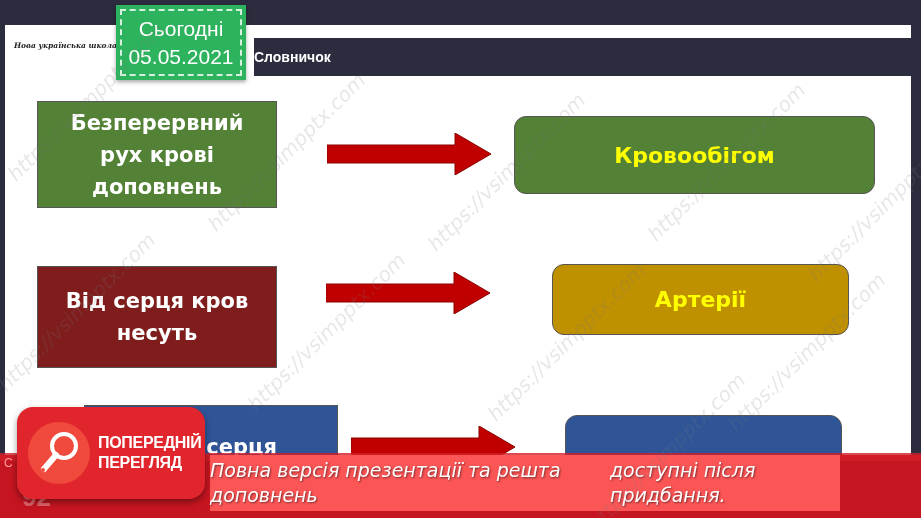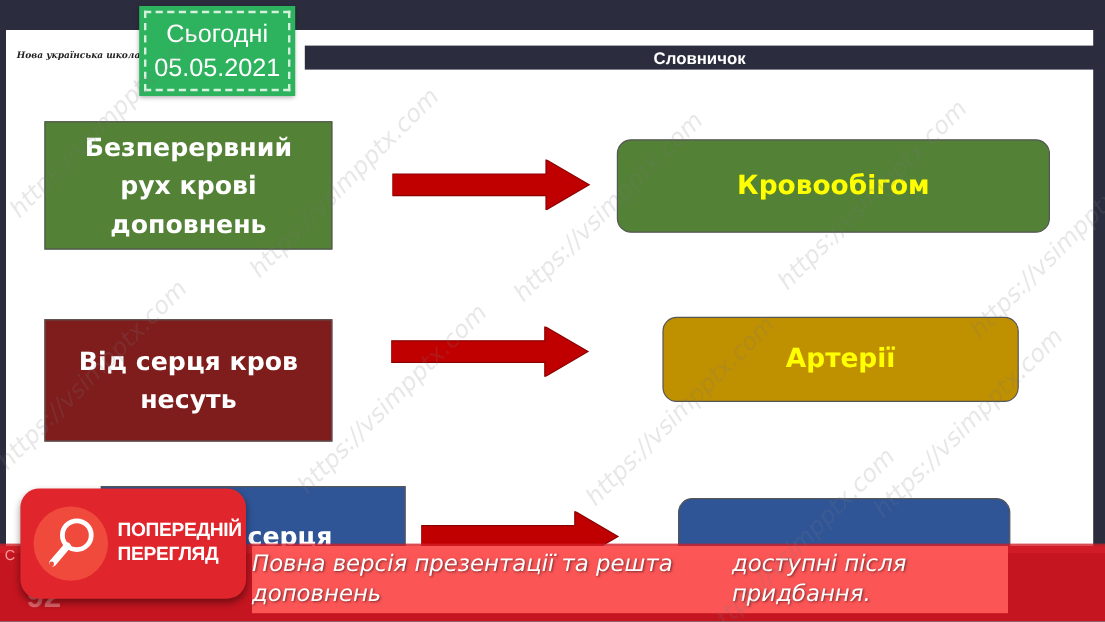--- a/index.html
+++ b/index.html
@@ -4,21 +4,21 @@
 <style>
   html, body { margin:0; padding:0; }
   body { width:921px; height:518px; position:relative; overflow:hidden; background:#2b2d3e; font-family:"DejaVu Sans", sans-serif; }
   .slide { position:absolute; left:5px; top:25px; width:906px; height:465px; background:#ffffff; }
   .date-badge { position:absolute; left:116px; top:5px; width:130px; height:75px; background:#2db35d; box-shadow:0 2px 4px rgba(0,0,0,0.35); z-index:5; }
   .date-badge .inner { position:absolute; left:4px; top:4px; right:4px; bottom:4px; border:2px dashed #d5f0dd; display:flex; flex-direction:column; align-items:center; justify-content:center; color:#fff; font-family:Liberation Sans, sans-serif; font-size:21px; line-height:28px; }
   .logo { position:absolute; left:14px; top:40px; width:100px; z-index:4; }
   .logo .brand { font-family:"DejaVu Serif", serif; font-style:italic; font-weight:bold; font-size:17px; color:#1b9a3a; }
   .logo .brand .ext { color:#222; font-weight:normal; }
   .logo .tag { font-family:"DejaVu Serif", serif; font-style:italic; font-weight:bold; font-size:7.5px; color:#222; margin-top:1px; white-space:nowrap; }
-  .title-bar { position:absolute; left:254px; top:38px; width:658px; height:20px; background:#2b2d3e; color:#fff; display:flex; align-items:center; justify-content:center; font-family:"Liberation Sans", sans-serif; font-weight:bold; font-size:14px; }
+  .title-bar { position:absolute; left:254px; top:38px; width:658px; height:38px; background:#2b2d3e; color:#fff; display:flex; align-items:center; font-family:"Liberation Sans", sans-serif; font-weight:bold; font-size:14px; }
   .q-box { position:absolute; display:flex; align-items:center; justify-content:center; text-align:center; color:#fff; font-family:"DejaVu Sans", sans-serif; font-weight:bold; font-size:21px; line-height:32px; border:1px solid #555; }
   .a-box { position:absolute; display:flex; align-items:center; justify-content:center; color:#ffff00; font-family:"DejaVu Sans", sans-serif; font-weight:bold; font-size:22px; border-radius:12px; border:1px solid #555; }
   .arrow { position:absolute; }
   .overlay-band { position:absolute; left:0; top:455px; width:921px; height:63px; background:#c41520; }
   .overlay-msg { position:absolute; left:210px; top:455px; width:630px; height:56px; background:rgba(255,90,90,0.93); z-index:8; display:flex; flex-direction:row; align-items:center; justify-content:center; color:#fff; font-family:"DejaVu Sans", sans-serif; font-style:italic; font-size:19px; line-height:25px; text-shadow:1px 1px 2px rgba(0,0,0,0.5); }
   .overlay-top { position:absolute; left:0; top:453px; width:921px; height:8px; background:rgba(210,30,40,0.8); z-index:7; }
   .preview-badge { position:absolute; left:17px; top:407px; width:188px; height:92px; background:#e0262c; border-radius:16px; box-shadow:0 3px 6px rgba(0,0,0,0.4); z-index:10; display:flex; align-items:center; }
   .preview-badge .circle { width:62px; height:62px; border-radius:50%; background:#f04a3c; margin-left:11px; position:relative; flex:none; }
   .preview-badge .label { color:#fff; font-family:"Liberation Sans", sans-serif; font-weight:bold; font-size:16px; line-height:20px; margin-left:8px; letter-spacing:-0.3px; }
   .left-strip-text { position:absolute; color:#fff; font-family:"Liberation Sans", sans-serif; font-size:12px; z-index:6; }

